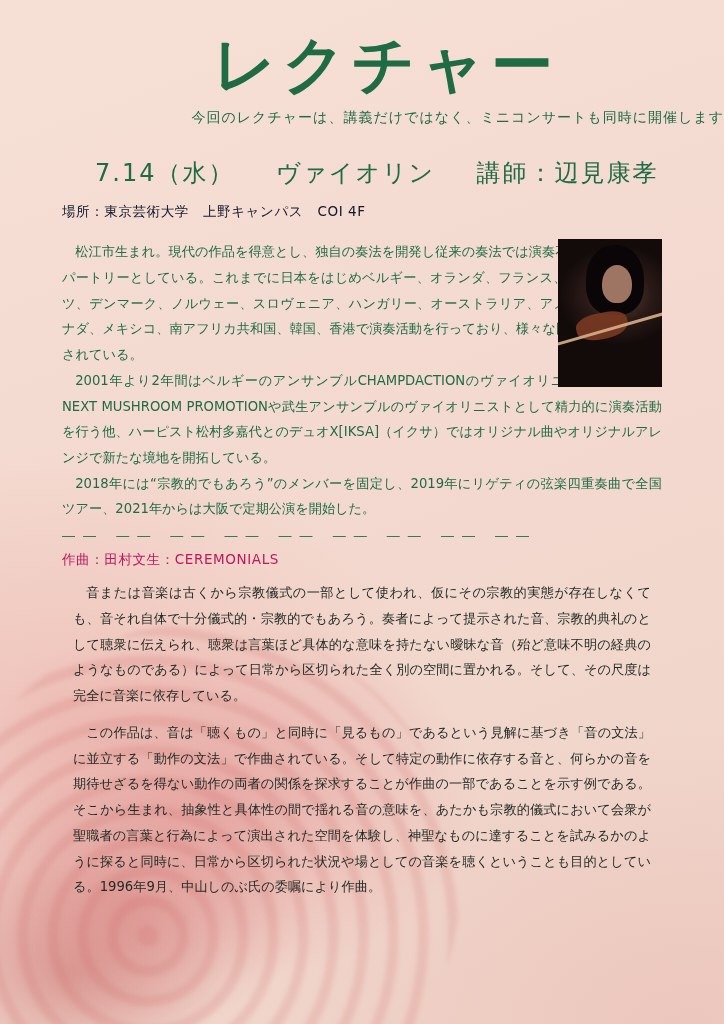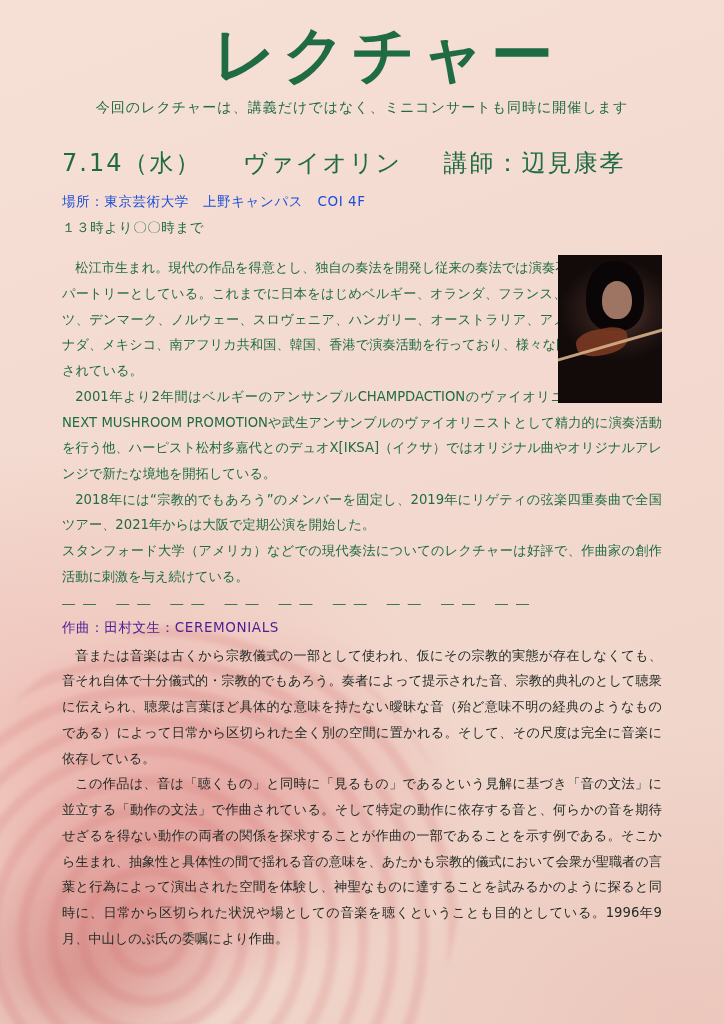--- a/index.html
+++ b/index.html
@@ -49,41 +49,41 @@
     width: 724px;
     height: 1024px;
     box-sizing: border-box;
   }
   .title {
     text-align: center;
     color: #1f6b44;
     font-size: 62px;
     font-weight: bold;
     letter-spacing: 6px;
-    padding-top: 22px;
+    padding-top: 32px;
     line-height: 1.05;
     font-family: "DejaVu Sans", "Liberation Sans", sans-serif;
     margin-left: 48px;
   }
   .subtitle {
-    text-align: center;
+    text-align: right;
     color: #1f6b44;
     font-size: 14px;
     margin-top: 12px;
     letter-spacing: 1px;
   }
   .session {
     color: #1f6b44;
     font-size: 24px;
-    margin: 30px 0 0 62px;
+    margin: 30px 0 0 95px;
     letter-spacing: 2px;
   }
   .session .gap { display: inline-block; width: 22px; }
   .venue {
-    color: #1d4ed8;
+    color: #0f172a;
     font-size: 13.5px;
     margin: 14px 0 0 62px;
     letter-spacing: 0.6px;
   }
   .time {
     color: #1f6b44;
     font-size: 13.5px;
     margin: 8px 0 0 62px;
     letter-spacing: 0.6px;
   }
@@ -140,66 +140,64 @@
     transform: rotate(-12deg);
     opacity: 0.9;
   }
   .rule {
     color: #1f6b44;
     font-size: 13px;
     letter-spacing: 8px;
     margin: 6px 62px 0 62px;
   }
   .work-title {
-    color: #4c1d95;
+    color: #be185d;
     font-size: 13.5px;
     margin: 8px 62px 0 62px;
     letter-spacing: 0.6px;
   }
   .notes {
     color: #1f2a24;
     font-size: 13.2px;
     line-height: 1.95;
     margin: 6px 62px 0 62px;
     text-align: justify;
   }
-  .notes p { margin: 0; text-indent: 1em; }
+  .notes p { margin: 11px; text-indent: 1em; }
 </style>
 </head>
 <body>
 
 <div class="bg-layer"></div>
 
 <div class="page">
 
   <div class="title">レクチャー</div>
   <div class="subtitle">今回のレクチャーは、講義だけではなく、ミニコンサートも同時に開催します</div>
 
   <div class="session">
     <span>7.14（水）</span>
     <span class="gap"></span>
     <span>ヴァイオリン</span>
     <span class="gap"></span>
     <span>講師：</span><span>辺見康孝</span>
   </div>
 
   <div class="venue">場所：東京芸術大学　上野キャンパス　COI 4F</div>
-  <div class="time">１３時より〇〇時まで</div>
 
   <div class="bio">
     <div class="portrait">
       <div class="hair"></div>
       <div class="face"></div>
       <div class="violin"></div>
       <div class="bow"></div>
     </div>
     <p class="indent">松江市生まれ。現代の作品を得意とし、独自の奏法を開発し従来の奏法では演奏不可能な作品もレパートリーとしている。これまでに日本をはじめベルギー、オランダ、フランス、イタリア、ドイツ、デンマーク、ノルウェー、スロヴェニア、ハンガリー、オーストラリア、アメリカ合衆国、カナダ、メキシコ、南アフリカ共和国、韓国、香港で演奏活動を行っており、様々な国際音楽祭に招待されている。</p>
     <p class="indent">2001年より2年間はベルギーのアンサンブルCHAMPDACTIONのヴァイオリニスト、帰国後はNEXT MUSHROOM PROMOTIONや武生アンサンブルのヴァイオリニストとして精力的に演奏活動を行う他、ハーピスト松村多嘉代とのデュオX[IKSA]（イクサ）ではオリジナル曲やオリジナルアレンジで新たな境地を開拓している。</p>
     <p class="indent">2018年には“宗教的でもあろう”のメンバーを固定し、2019年にリゲティの弦楽四重奏曲で全国ツアー、2021年からは大阪で定期公演を開始した。</p>
-    <p>スタンフォード大学（アメリカ）などでの現代奏法についてのレクチャーは好評で、作曲家の創作活動に刺激を与え続けている。</p>
   </div>
 
   <div class="rule">―― ―― ―― ―― ―― ―― ―― ―― ――</div>
 
   <div class="work-title">作曲：田村文生：CEREMONIALS</div>
 
   <div class="notes">
     <p>音または音楽は古くから宗教儀式の一部として使われ、仮にその宗教的実態が存在しなくても、音それ自体で十分儀式的・宗教的でもあろう。奏者によって提示された音、宗教的典礼のとして聴衆に伝えられ、聴衆は言葉ほど具体的な意味を持たない曖昧な音（殆ど意味不明の経典のようなものである）によって日常から区切られた全く別の空間に置かれる。そして、その尺度は完全に音楽に依存している。</p>
     <p>この作品は、音は「聴くもの」と同時に「見るもの」であるという見解に基づき「音の文法」に並立する「動作の文法」で作曲されている。そして特定の動作に依存する音と、何らかの音を期待せざるを得ない動作の両者の関係を探求することが作曲の一部であることを示す例である。そこから生まれ、抽象性と具体性の間で揺れる音の意味を、あたかも宗教的儀式において会衆が聖職者の言葉と行為によって演出された空間を体験し、神聖なものに達することを試みるかのように探ると同時に、日常から区切られた状況や場としての音楽を聴くということも目的としている。1996年9月、中山しのぶ氏の委嘱により作曲。</p>
   </div>

